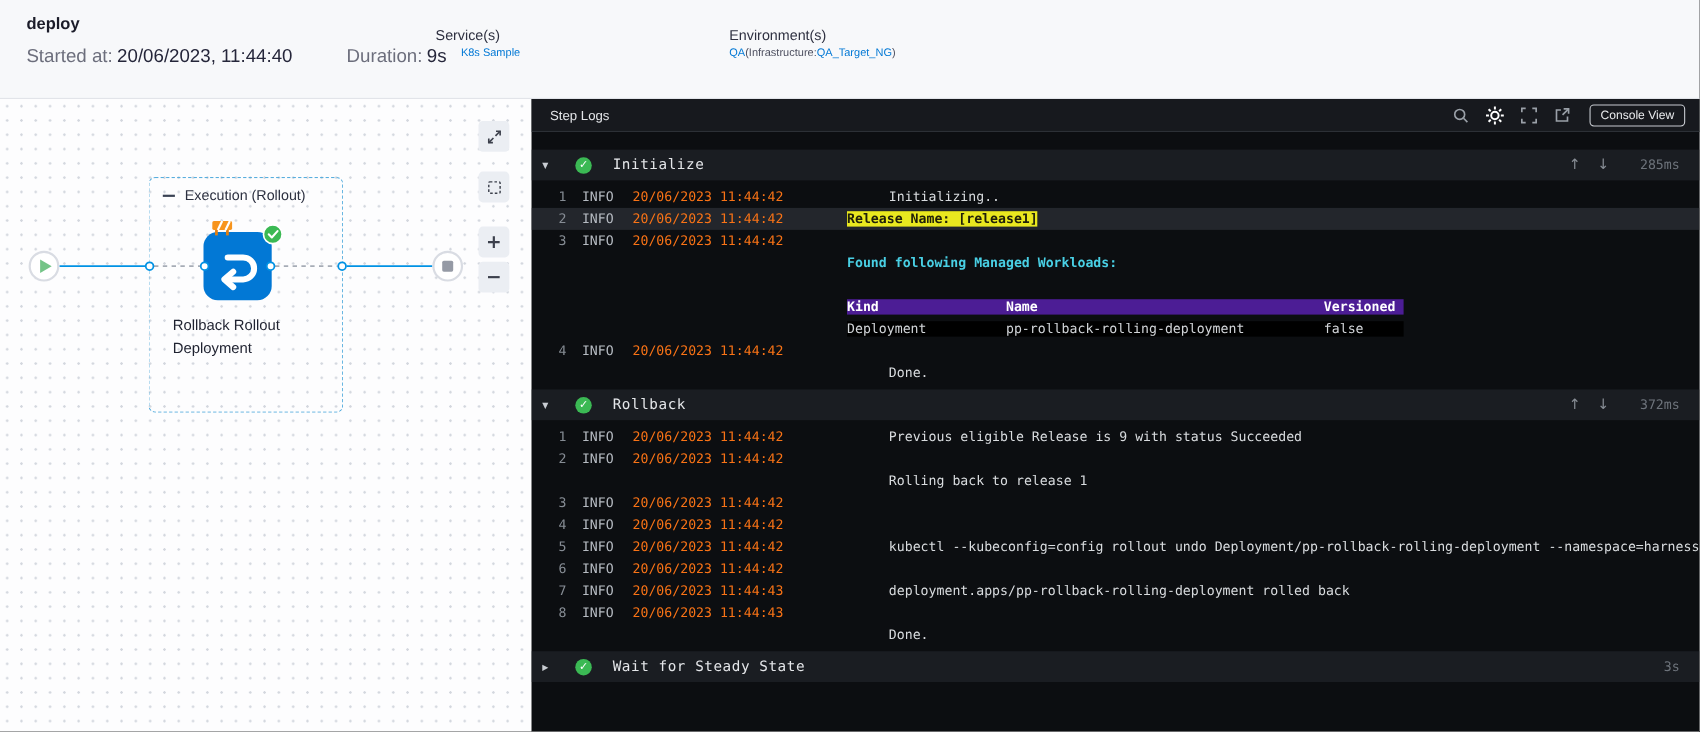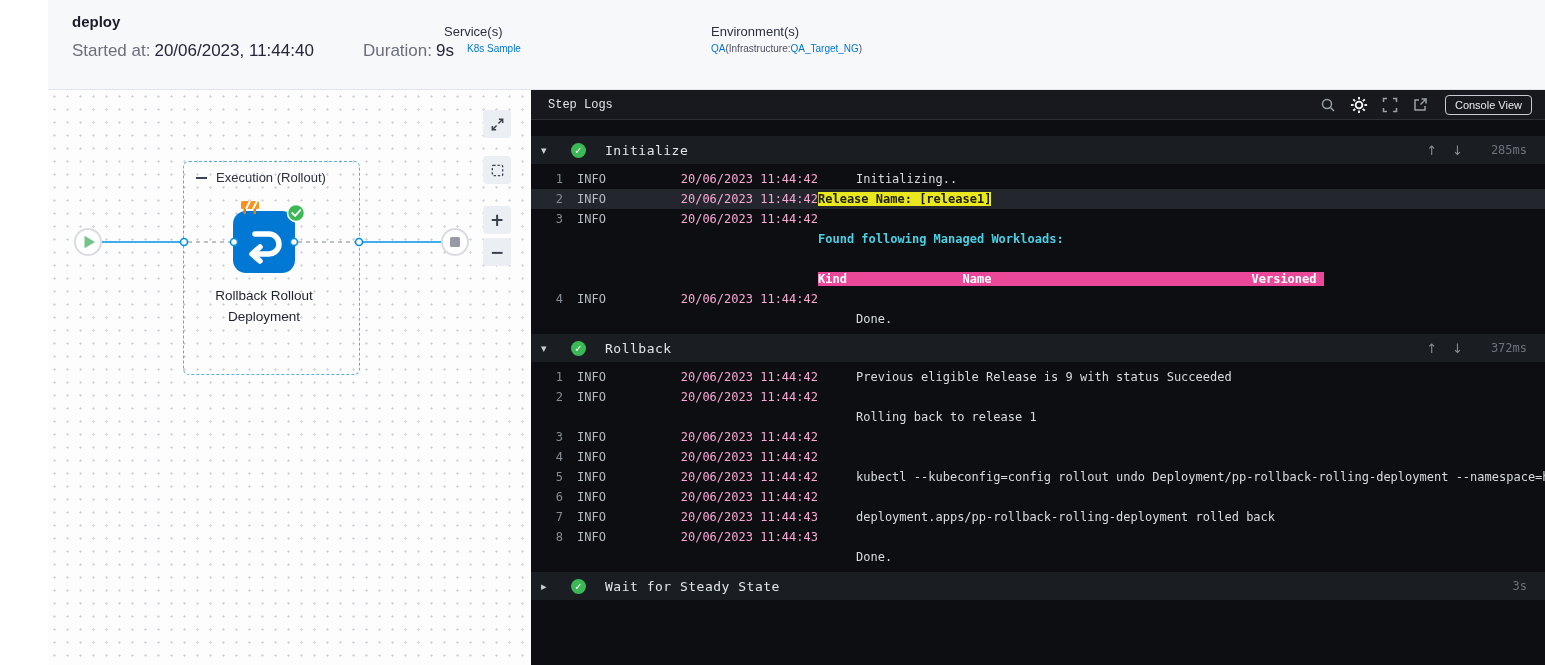--- a/index.html
+++ b/index.html
@@ -1,18 +1,18 @@
 <!DOCTYPE html>
 <html><head>
 <meta charset="utf-8">
 <style>
   * { margin:0; padding:0; box-sizing:border-box; }
   html,body { width:1545px; height:665px; }
   body { font-family:"Liberation Sans",sans-serif; overflow:hidden; background:#fff; }
-  .app { width:1545px; height:665px; display:flex; flex-direction:column;padding-left:48px; }
+  .app { width:1545px; height:665px; display:flex; flex-direction:column; }
 
   
   .top-header { height:90px; background:#f7f8fa; border-bottom:1px solid #e2e4e9; position:relative; flex:0 0 auto; }
   .exec-title { position:absolute; left:24px; top:13px; font-size:15px; font-weight:bold; color:#1b1c29; }
   .meta { position:absolute; font-size:17px; color:#6c6e7c; }
   .meta .val { color:#25263a; margin-left:4px; }
   .started { left:24px; top:41px; }
   .duration { left:315px; top:41px; }
   .hdr-col-label { position:absolute; font-size:13px; color:#2e3040; }
   .hdr-col-value { position:absolute; font-size:10px; color:#0278d5; }
@@ -27,34 +27,34 @@
   
   .canvas { width:483px; flex:0 0 483px; position:relative; background:#fdfdfe;
     background-image:radial-gradient(circle,#d3d7de 1px,transparent 1.3px);
     background-size:13px 13px; overflow:hidden; }
   .group-box { position:absolute; left:135px; top:71px; width:177px; height:214px;
     border:1px dashed #58aede; border-radius:6px; z-index:1; }
   .group-label { position:absolute; left:12px; top:8px; display:flex; align-items:center;
     font-size:13px; color:#2c3040; white-space:nowrap; }
   .collapse-dash { display:inline-block; width:11px; height:2px; background:#3a4254; margin-right:9px; }
   .graph-svg { position:absolute; left:0; top:0; z-index:2; }
-  .node-label { position:absolute; left:157px; top:195px; width:118px; text-align:center;
+  .node-label { position:absolute; left:157px; top:195px; width:118px; 
     font-size:13.5px; color:#1f2230; line-height:21px; z-index:3; }
   .canvas-controls { position:absolute; top:20px; right:20px; z-index:4; display:flex; flex-direction:column; }
   .cv-btn { width:28px; height:28px; border-radius:4px; background:#ebeef3; border:none;
     color:#3c404c; display:flex; align-items:center; justify-content:center; cursor:pointer; }
   .cv-btn svg { width:15px; height:15px; }
   .cv-btn.txt { font-size:17px; font-weight:bold; font-family:"DejaVu Sans",sans-serif; }
   .mb18 { margin-bottom:18px; } .mb22 { margin-bottom:22px; } .mb4 { margin-bottom:4px; }
 
   
   .console { flex:1; min-width:0; background:#0c0e11; display:flex; flex-direction:column; }
   .console-bar { height:30px; flex:0 0 30px; background:#17191e; border-bottom:1px solid #2c3036;
     display:flex; align-items:center; padding:0 13px 0 17px; }
-  .console-title { font-size:12px; color:#e3e5e8;font-family:Liberation Mono, monospace; }
+  .console-title { font-size:12px; color:#e3e5e8; }
   .bar-right { margin-left:auto; display:flex; align-items:center; gap:14px; }
   .bar-ic { width:16px; height:16px; color:#9aa0a8; display:flex; cursor:pointer; }
   .bar-ic.gear { color:#ffffff; width:18px; height:18px; }
   .bar-ic svg { width:100%; height:100%; }
   .console-view-btn { background:transparent; border:1px solid #c7cad0; border-radius:4px;
     color:#e8eaec; font-size:11px; padding:3px 9px; font-family:"Liberation Sans",sans-serif;
     cursor:pointer; margin-left:3px; white-space:nowrap; }
   .log-body { flex:1; overflow:hidden; padding-top:16px; }
 
   .sec-head { display:flex; align-items:center; height:28px; background:#1a1d22;
@@ -69,26 +69,26 @@
   .scroll-arrow { color:#878d95; font-size:13px; margin-left:15px; cursor:pointer;
     font-family:"DejaVu Sans",sans-serif; }
   .dur { width:54px; text-align:right; color:#6d737b; font-size:12px; margin-left:10px; }
   .sec-body { padding:5px 0; }
 
   .log-row { display:flex; height:20px; line-height:20px;
     font-family:"DejaVu Sans Mono",monospace; font-size:12px; white-space:pre; }
   .log-row.selected { background:#23262c; }
   .ln { flex:0 0 24px; margin-left:8px; text-align:right; color:#868c94; }
   .lvl { flex:0 0 46px; margin-left:14px; color:#b6bbc2; }
-  .time { flex:0 0 195px; color:#f9a8d4;text-align:right; }
+  .time { flex:0 0 195px; color:#f97316; }
   .msg { flex:1 1 auto; min-width:0; overflow:hidden; color:#d9dcdf; }
   .m-plain { color:#d9dcdf;margin-left:38px; }
   .m-yellow { background:#e9e81f; color:#20200a; font-weight:bold; }
   .m-cyan { color:#49d0e5; font-weight:bold; }
-  .m-thead { background:#ec4899; color:#ffffff; font-weight:bold; }
+  .m-thead { background:#4c1d95; color:#ffffff; font-weight:bold; }
   .m-tbody { background:#000; color:#d2d5d9; }
 </style>
 </head>
 <body>
 
 <div class="app">
 
   <header class="top-header">
     <div class="exec-title">deploy</div>
     <div class="meta started">
@@ -232,20 +232,21 @@
             <span class="scroll-arrow">↓</span>
             <span class="dur">285ms</span>
           </div>
           <div class="sec-body">
             <div class="log-row"><span class="ln">1</span><span class="lvl">INFO</span><span class="time">20/06/2023 11:44:42</span><span class="msg"><span class="m-plain">Initializing..</span></span></div>
             <div class="log-row selected"><span class="ln">2</span><span class="lvl">INFO</span><span class="time">20/06/2023 11:44:42</span><span class="msg"><span class="m-yellow">Release Name: [release1]</span></span></div>
             <div class="log-row"><span class="ln">3</span><span class="lvl">INFO</span><span class="time">20/06/2023 11:44:42</span><span class="msg"><span class="m-plain"></span></span></div>
             <div class="log-row"><span class="ln"></span><span class="lvl"></span><span class="time"></span><span class="msg"><span class="m-cyan">Found following Managed Workloads:</span></span></div>
             <div class="log-row"><span class="ln"></span><span class="lvl"></span><span class="time"></span><span class="msg"><span class="m-plain"></span></span></div>
             <div class="log-row"><span class="ln"></span><span class="lvl"></span><span class="time"></span><span class="msg"><span class="m-thead">Kind                Name                                    Versioned </span></span></div>
+            <div class="log-row"><span class="ln"></span><span class="lvl"></span><span class="time"></span><span class="msg"><span class="m-tbody">Deployment          pp-rollback-rolling-deployment          false     </span></span></div>
             <div class="log-row"><span class="ln">4</span><span class="lvl">INFO</span><span class="time">20/06/2023 11:44:42</span><span class="msg"><span class="m-plain"></span></span></div>
             <div class="log-row"><span class="ln"></span><span class="lvl"></span><span class="time"></span><span class="msg"><span class="m-plain">Done.</span></span></div>
           </div>
           <div class="sec-head">
             <span class="chev">▾</span>
             <span class="chk">✓</span>
             <span class="sec-title">Rollback</span>
             <span class="spacer"></span>
             <span class="scroll-arrow">↑</span>
             <span class="scroll-arrow">↓</span>

